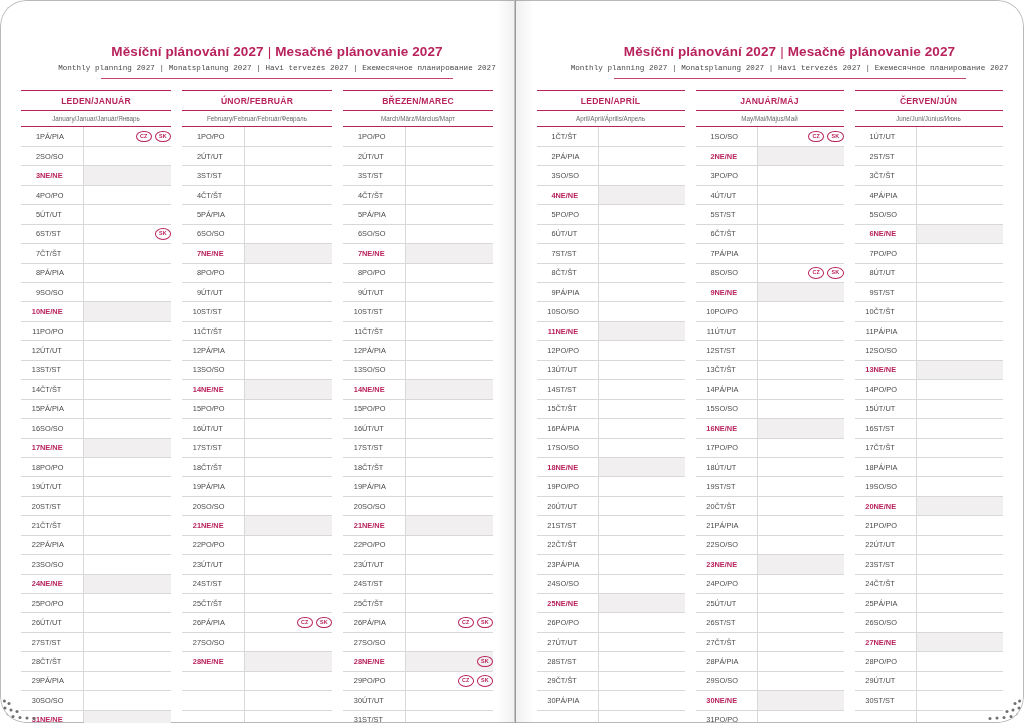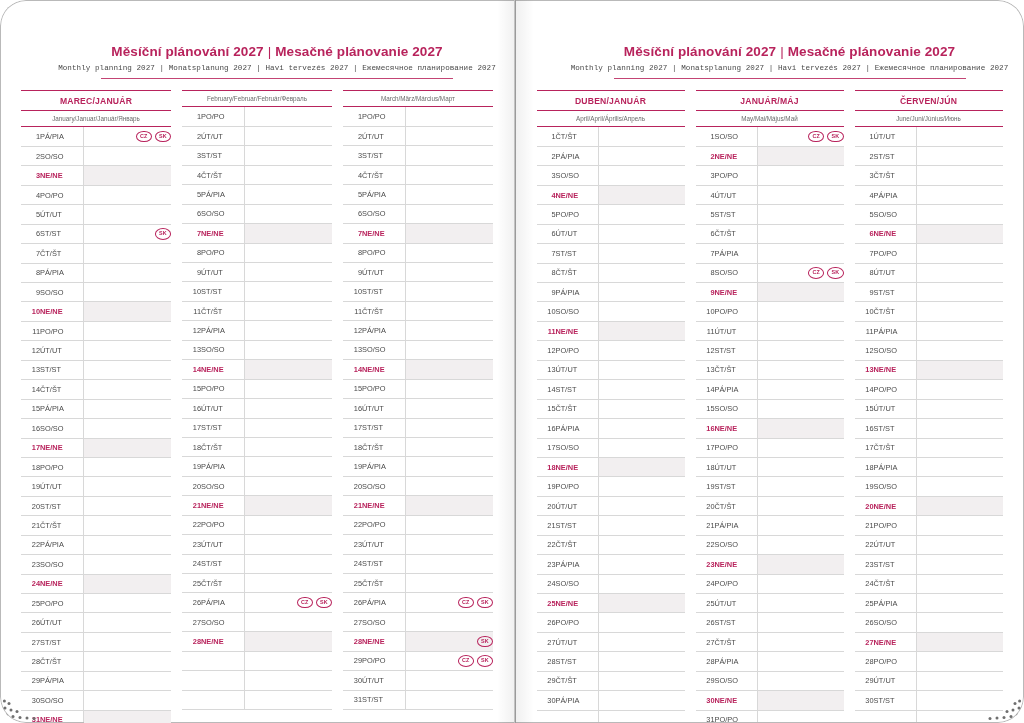--- a/index.html
+++ b/index.html
@@ -139,21 +139,21 @@
     <div class="head">
       <div class="title">
         <span>Měsíční plánování 2027</span><span class="sep">|</span><span>Mesačné plánovanie 2027</span>
       </div>
       <div class="subtitle">Monthly planning 2027 | Monatsplanung 2027 | Havi tervezés 2027 | Ежемесячное планирование 2027</div>
       <div class="rule"></div>
     </div>
     <div class="months">
         <div class="month">
           <div class="m-top"></div>
-          <div class="m-name">MAREC/JANUÁR</div>
+          <div class="m-name">LEDEN/JANUÁR</div>
           <div class="m-langs">January/Januar/Január/Январь</div>
           <table class="days">
             <tbody>
               <tr class="">
                 <td class="num">1</td>
                 <td class="dow">PÁ/PIA</td>
                 <td class="note"><span class="marks">
                     <span class="mk">CZ</span>
                     <span class="mk">SK</span>
                   </span></td>
@@ -308,20 +308,21 @@
               <tr class="weekend">
                 <td class="num">31</td>
                 <td class="dow">NE/NE</td>
                 <td class="note"></td>
               </tr>
             </tbody>
           </table>
         </div>
         <div class="month">
           <div class="m-top"></div>
+          <div class="m-name">ÚNOR/FEBRUÁR</div>
           <div class="m-langs">February/Februar/Február/Февраль</div>
           <table class="days">
             <tbody>
               <tr class="">
                 <td class="num">1</td>
                 <td class="dow">PO/PO</td>
                 <td class="note"></td>
               </tr>
               <tr class="">
                 <td class="num">2</td>
@@ -474,20 +475,21 @@
               <tr class=" blank">
                 <td class="num"></td>
                 <td class="dow"></td>
                 <td class="note"></td>
               </tr>
             </tbody>
           </table>
         </div>
         <div class="month">
           <div class="m-top"></div>
+          <div class="m-name">BŘEZEN/MAREC</div>
           <div class="m-langs">March/März/Március/Март</div>
           <table class="days">
             <tbody>
               <tr class="">
                 <td class="num">1</td>
                 <td class="dow">PO/PO</td>
                 <td class="note"></td>
               </tr>
               <tr class="">
                 <td class="num">2</td>
@@ -672,21 +674,21 @@
     <div class="head">
       <div class="title">
         <span>Měsíční plánování 2027</span><span class="sep">|</span><span>Mesačné plánovanie 2027</span>
       </div>
       <div class="subtitle">Monthly planning 2027 | Monatsplanung 2027 | Havi tervezés 2027 | Ежемесячное планирование 2027</div>
       <div class="rule"></div>
     </div>
     <div class="months">
         <div class="month">
           <div class="m-top"></div>
-          <div class="m-name">DUBEN/JANUÁR</div>
+          <div class="m-name">LEDEN/APRÍL</div>
           <div class="m-langs">April/April/Április/Апрель</div>
           <table class="days">
             <tbody>
               <tr class="">
                 <td class="num">1</td>
                 <td class="dow">ČT/ŠT</td>
                 <td class="note"></td>
               </tr>
               <tr class="">
                 <td class="num">2</td>

